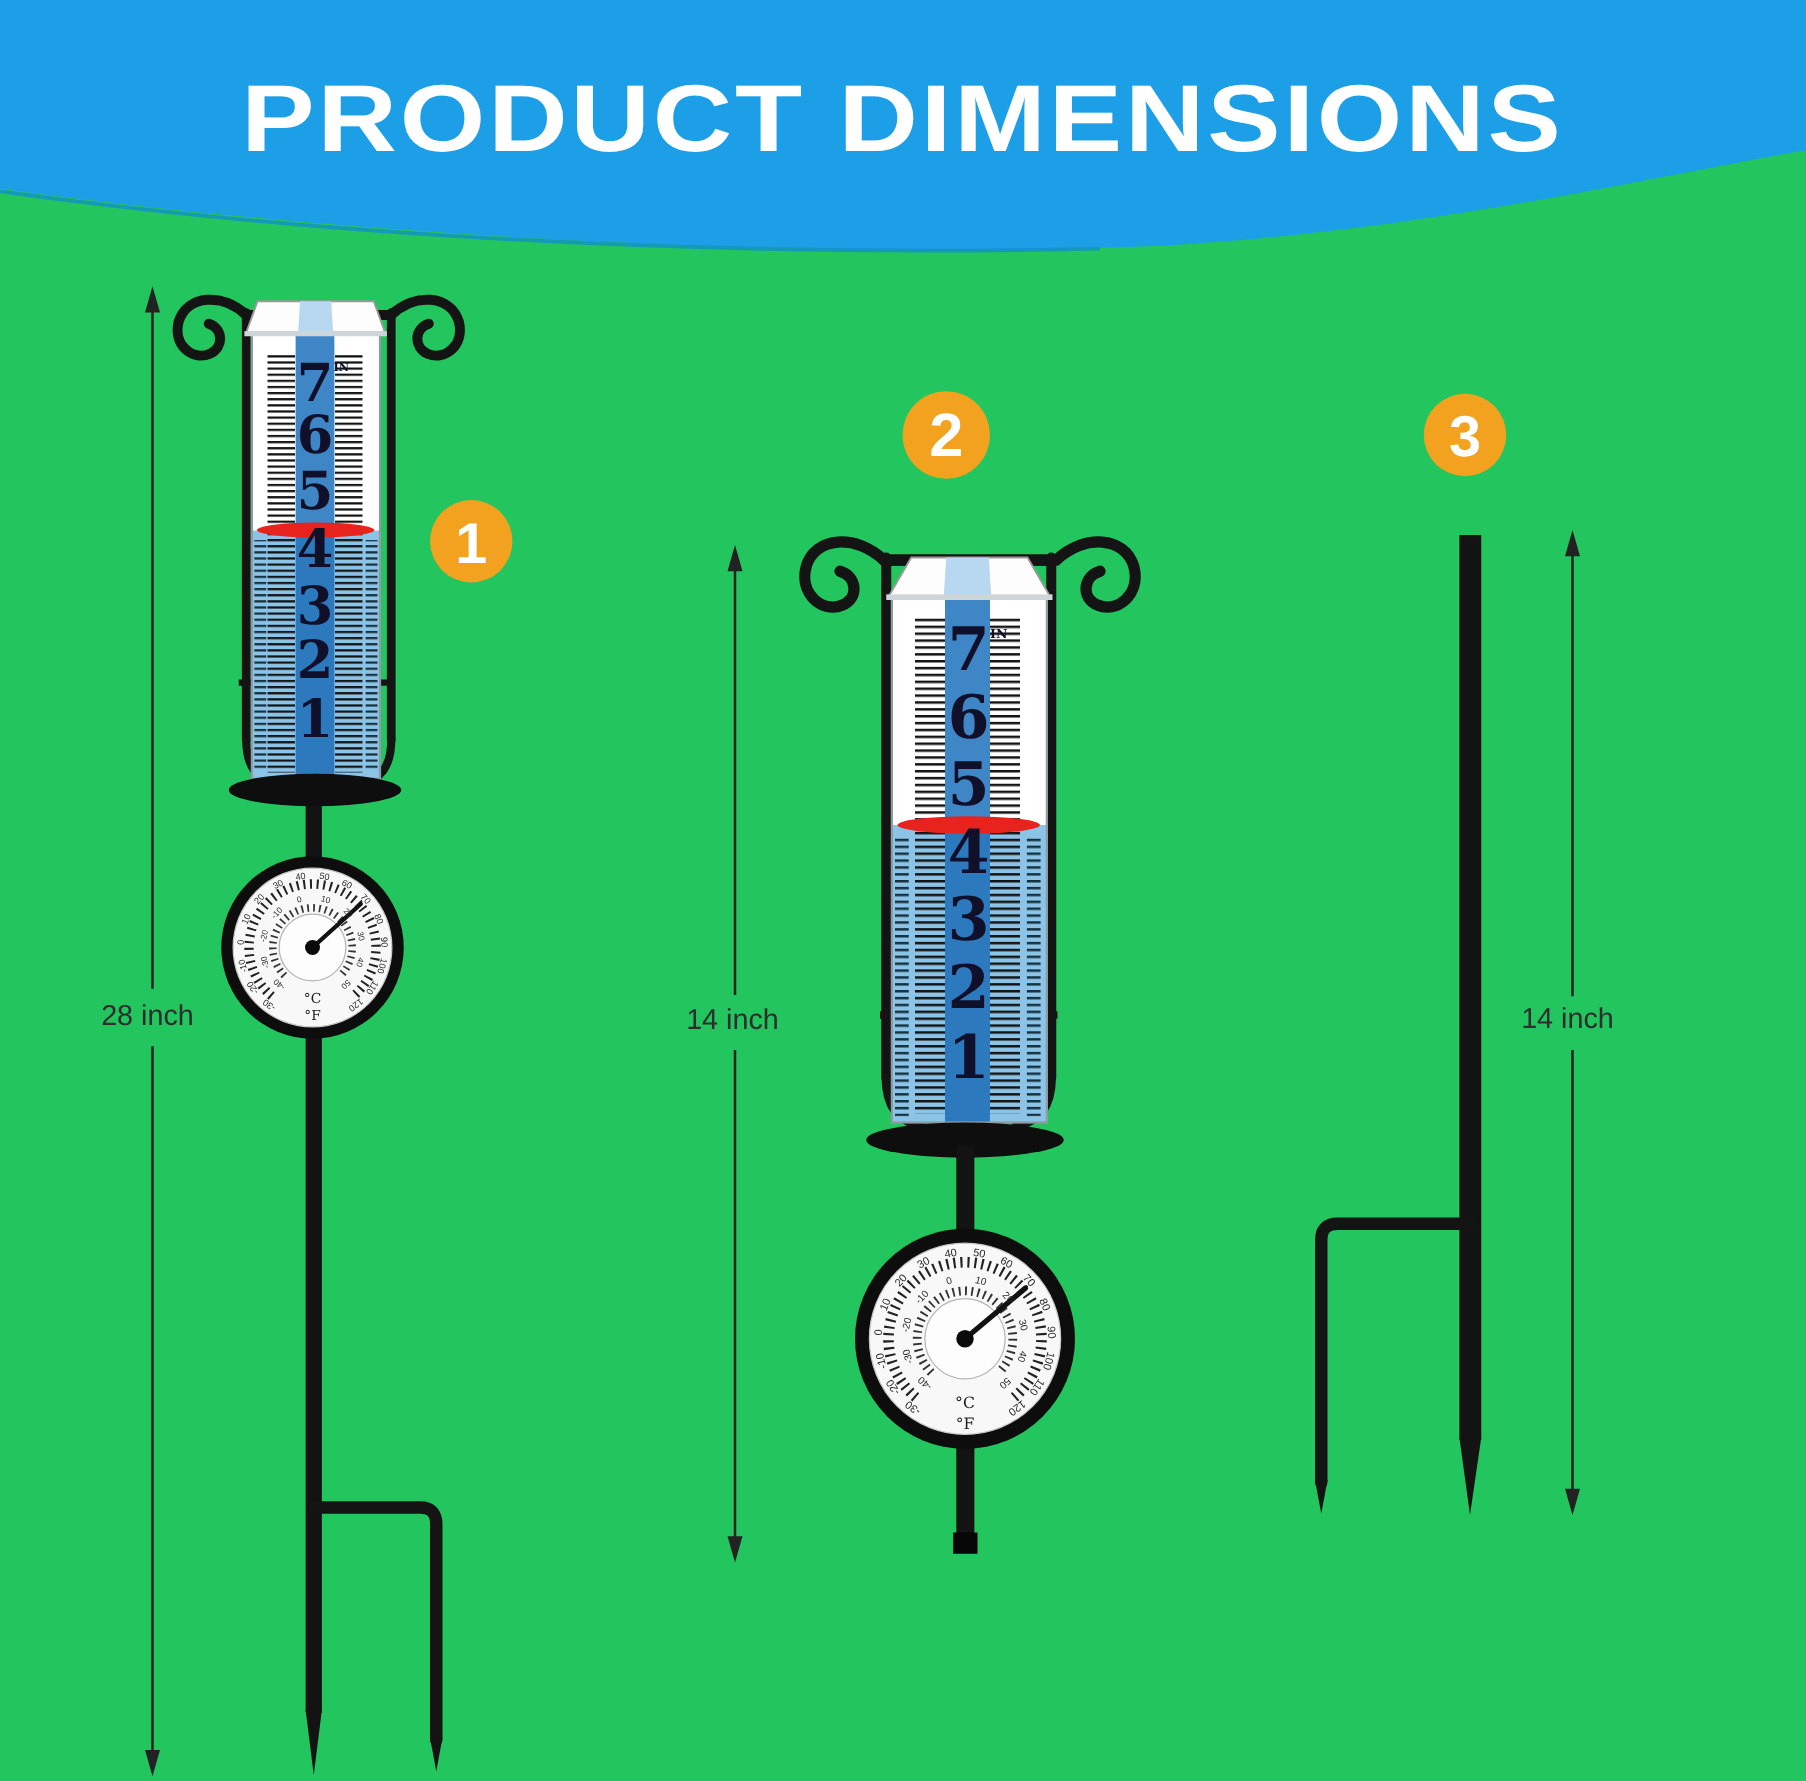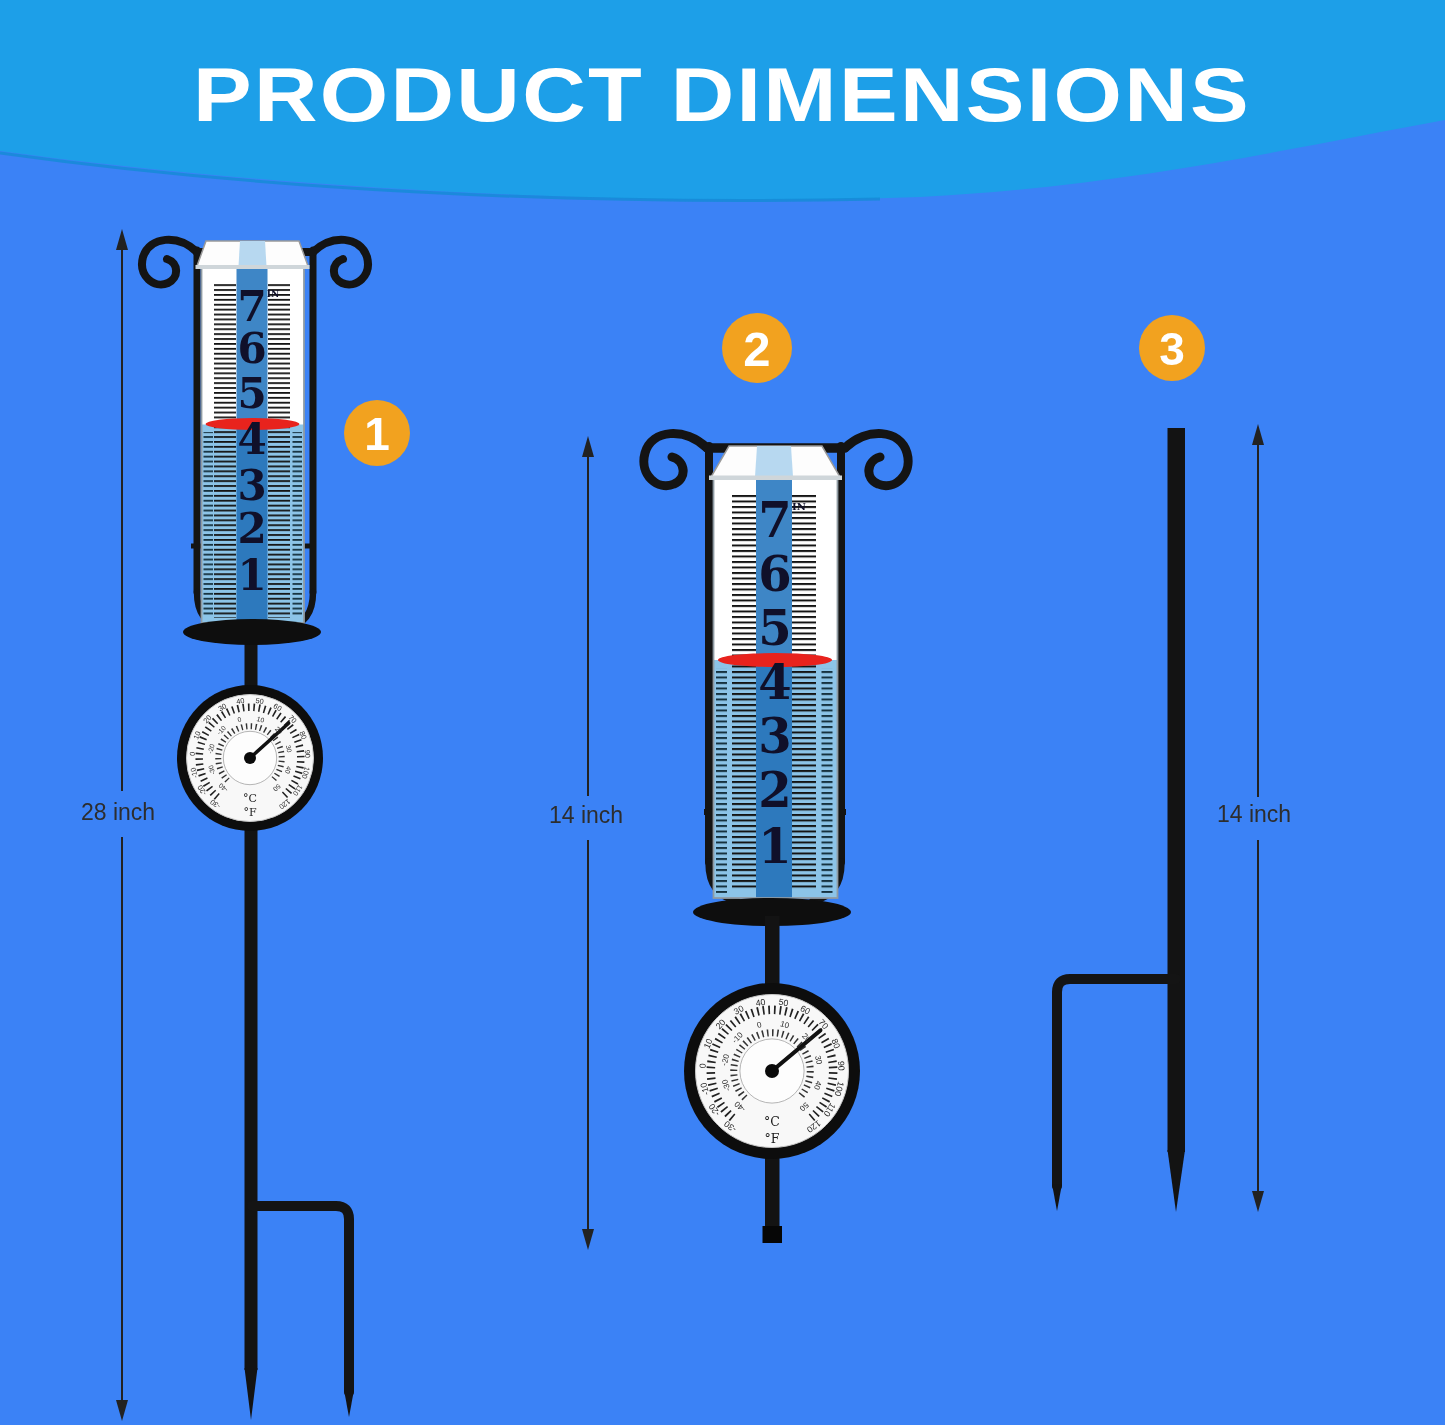--- a/index.html
+++ b/index.html
@@ -1,16 +1,16 @@
 <!DOCTYPE html>
 <html><head>
 <meta charset="utf-8">
 <style>
   html,body{margin:0;padding:0;background:#ffffff;}
-  .canvas{position:relative;width:1445px;height:1425px;background:#3b82f6;overflow:hidden;
+  .canvas{position:relative;width:1445px;height:1425px;background:#22c55e;overflow:hidden;
           font-family:"Liberation Sans",sans-serif;}
   svg{position:absolute;left:0;top:0;}
   svg text{font-family:"Liberation Sans",sans-serif;}
   .banner-title{font-weight:bold;fill:#ffffff;letter-spacing:2px;}
   .gauge-num{font-family:"DejaVu Serif",serif;font-weight:bold;fill:#10102a;
              text-anchor:middle;dominant-baseline:central;}
   .in-mark{font-family:"DejaVu Serif",serif;font-weight:bold;fill:#10102a;text-anchor:middle;}
   .dim-label{font-size:23px;fill:#2d2d2d;text-anchor:middle;}
   .badge-num{font-weight:bold;fill:#ffffff;text-anchor:middle;dominant-baseline:central;}
   .dial-num{fill:#2a2a2a;text-anchor:middle;dominant-baseline:middle;

